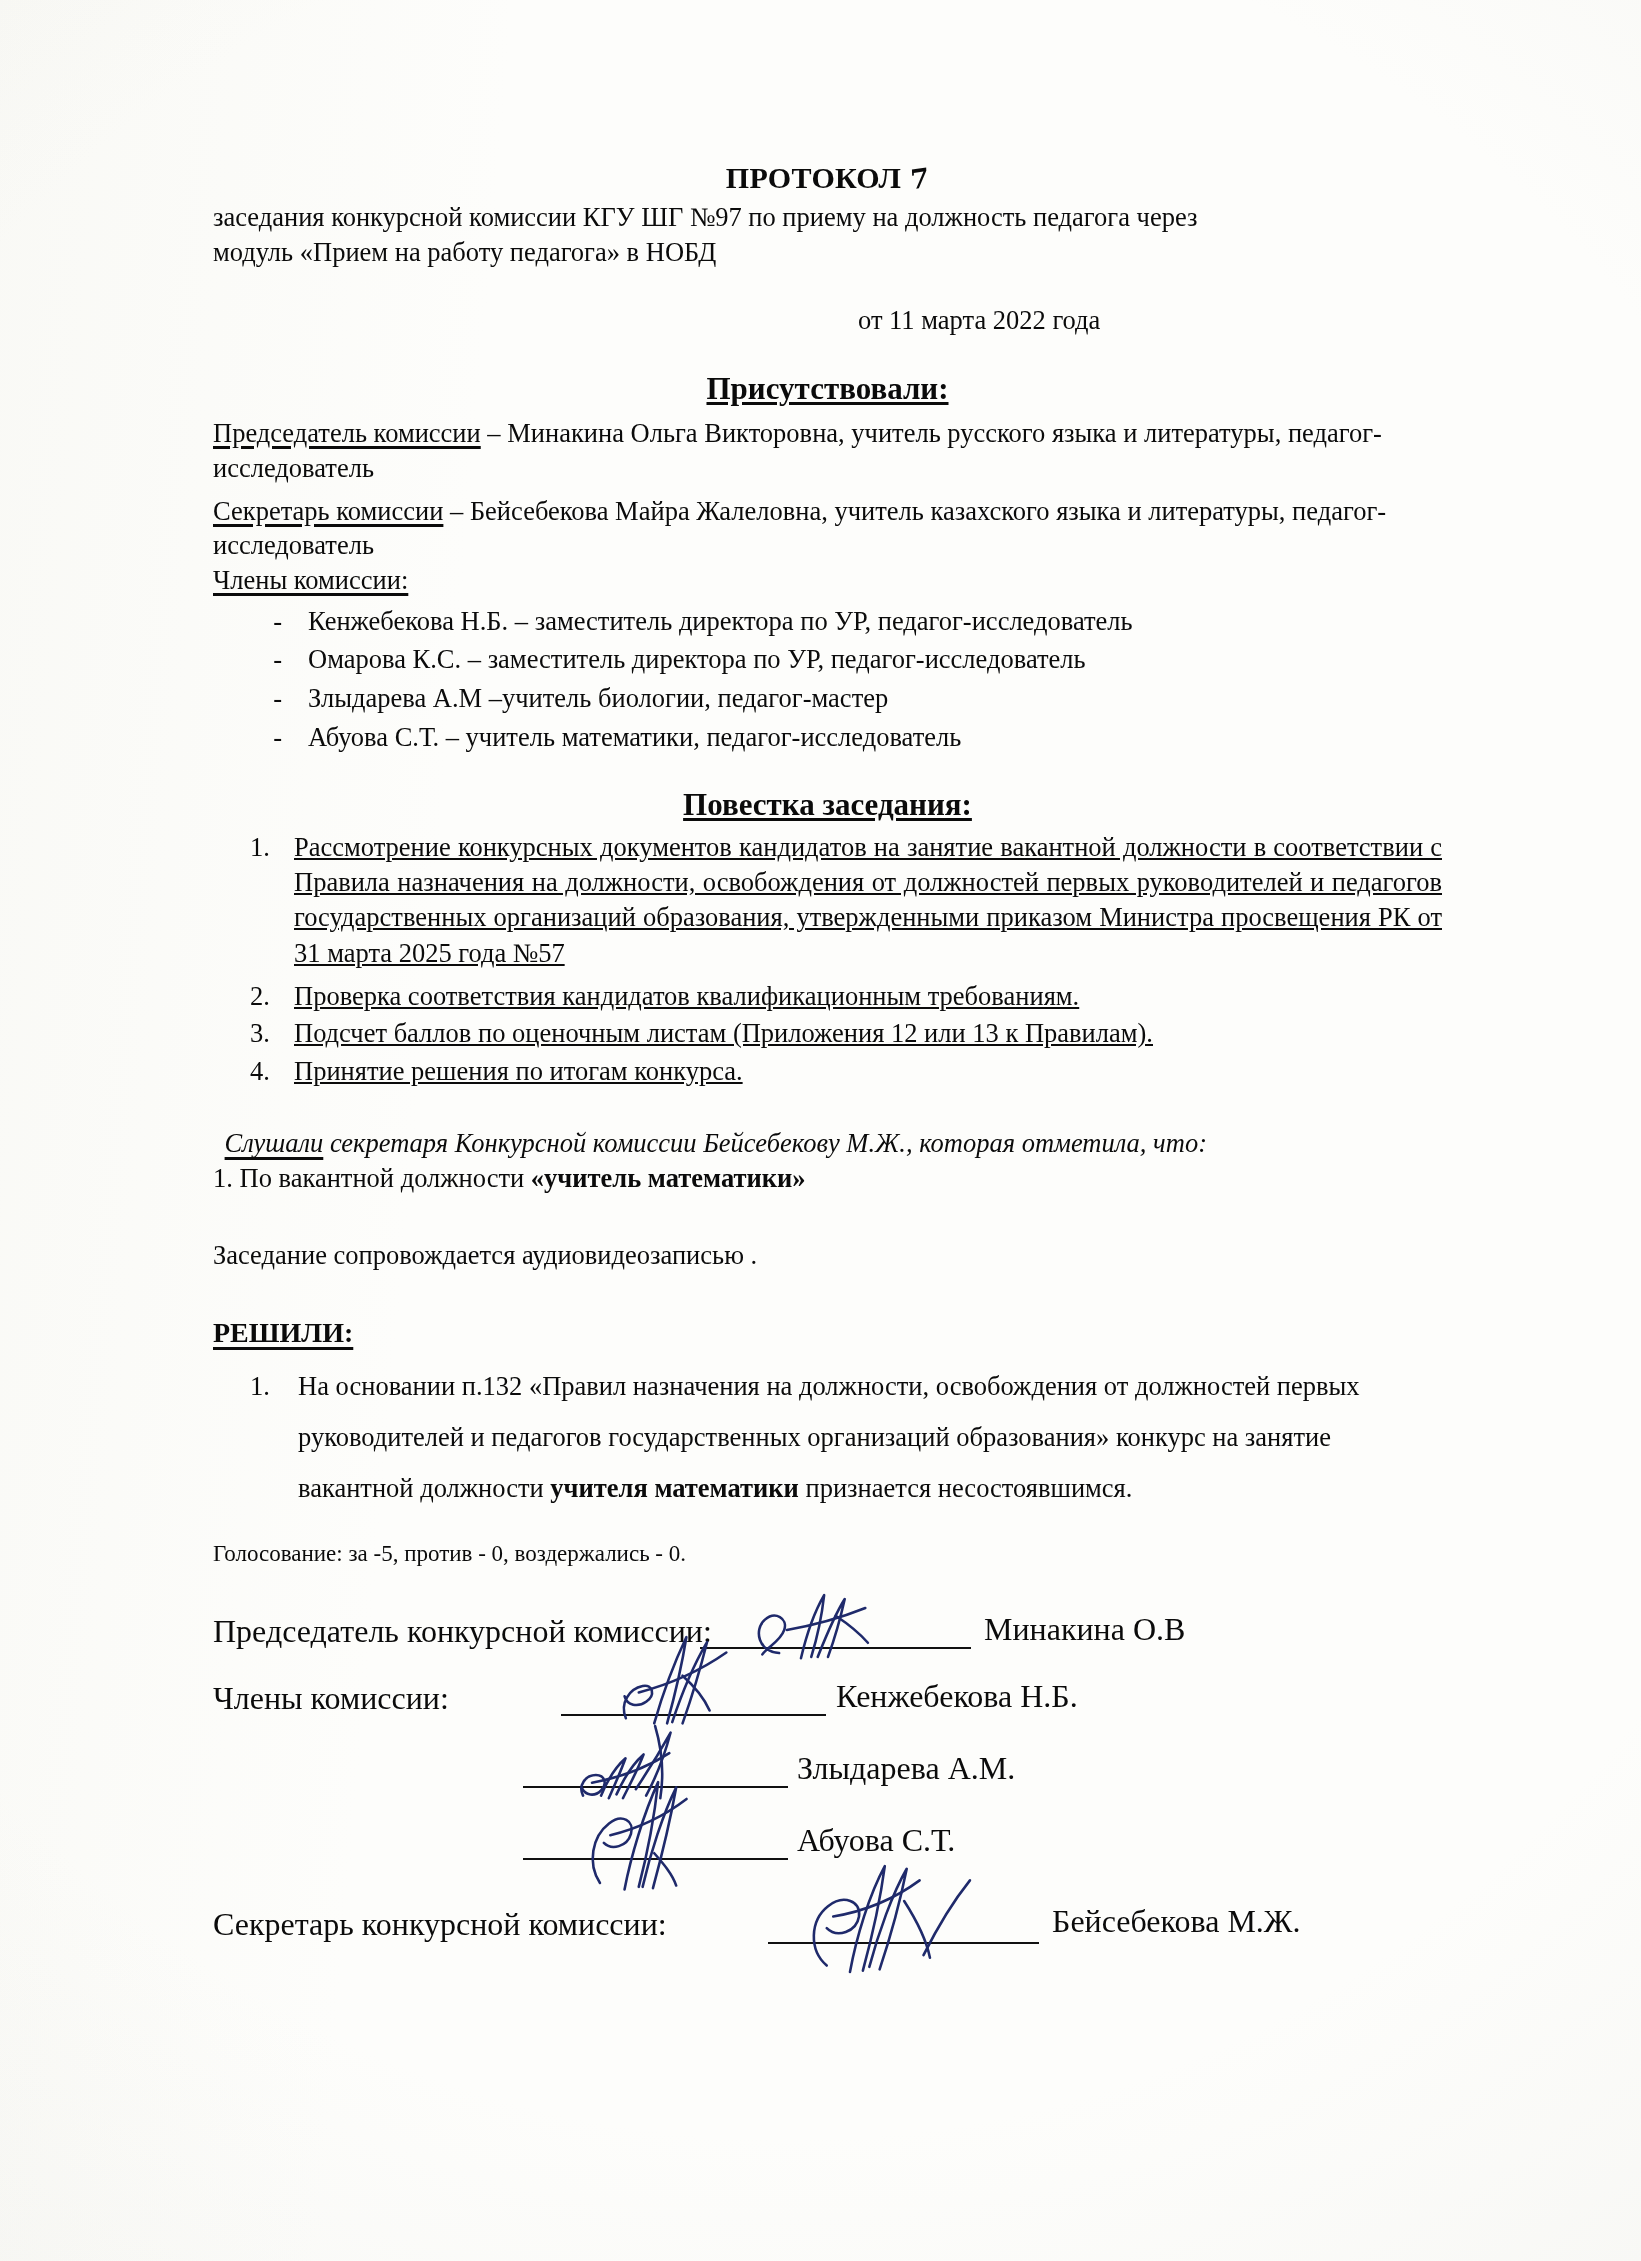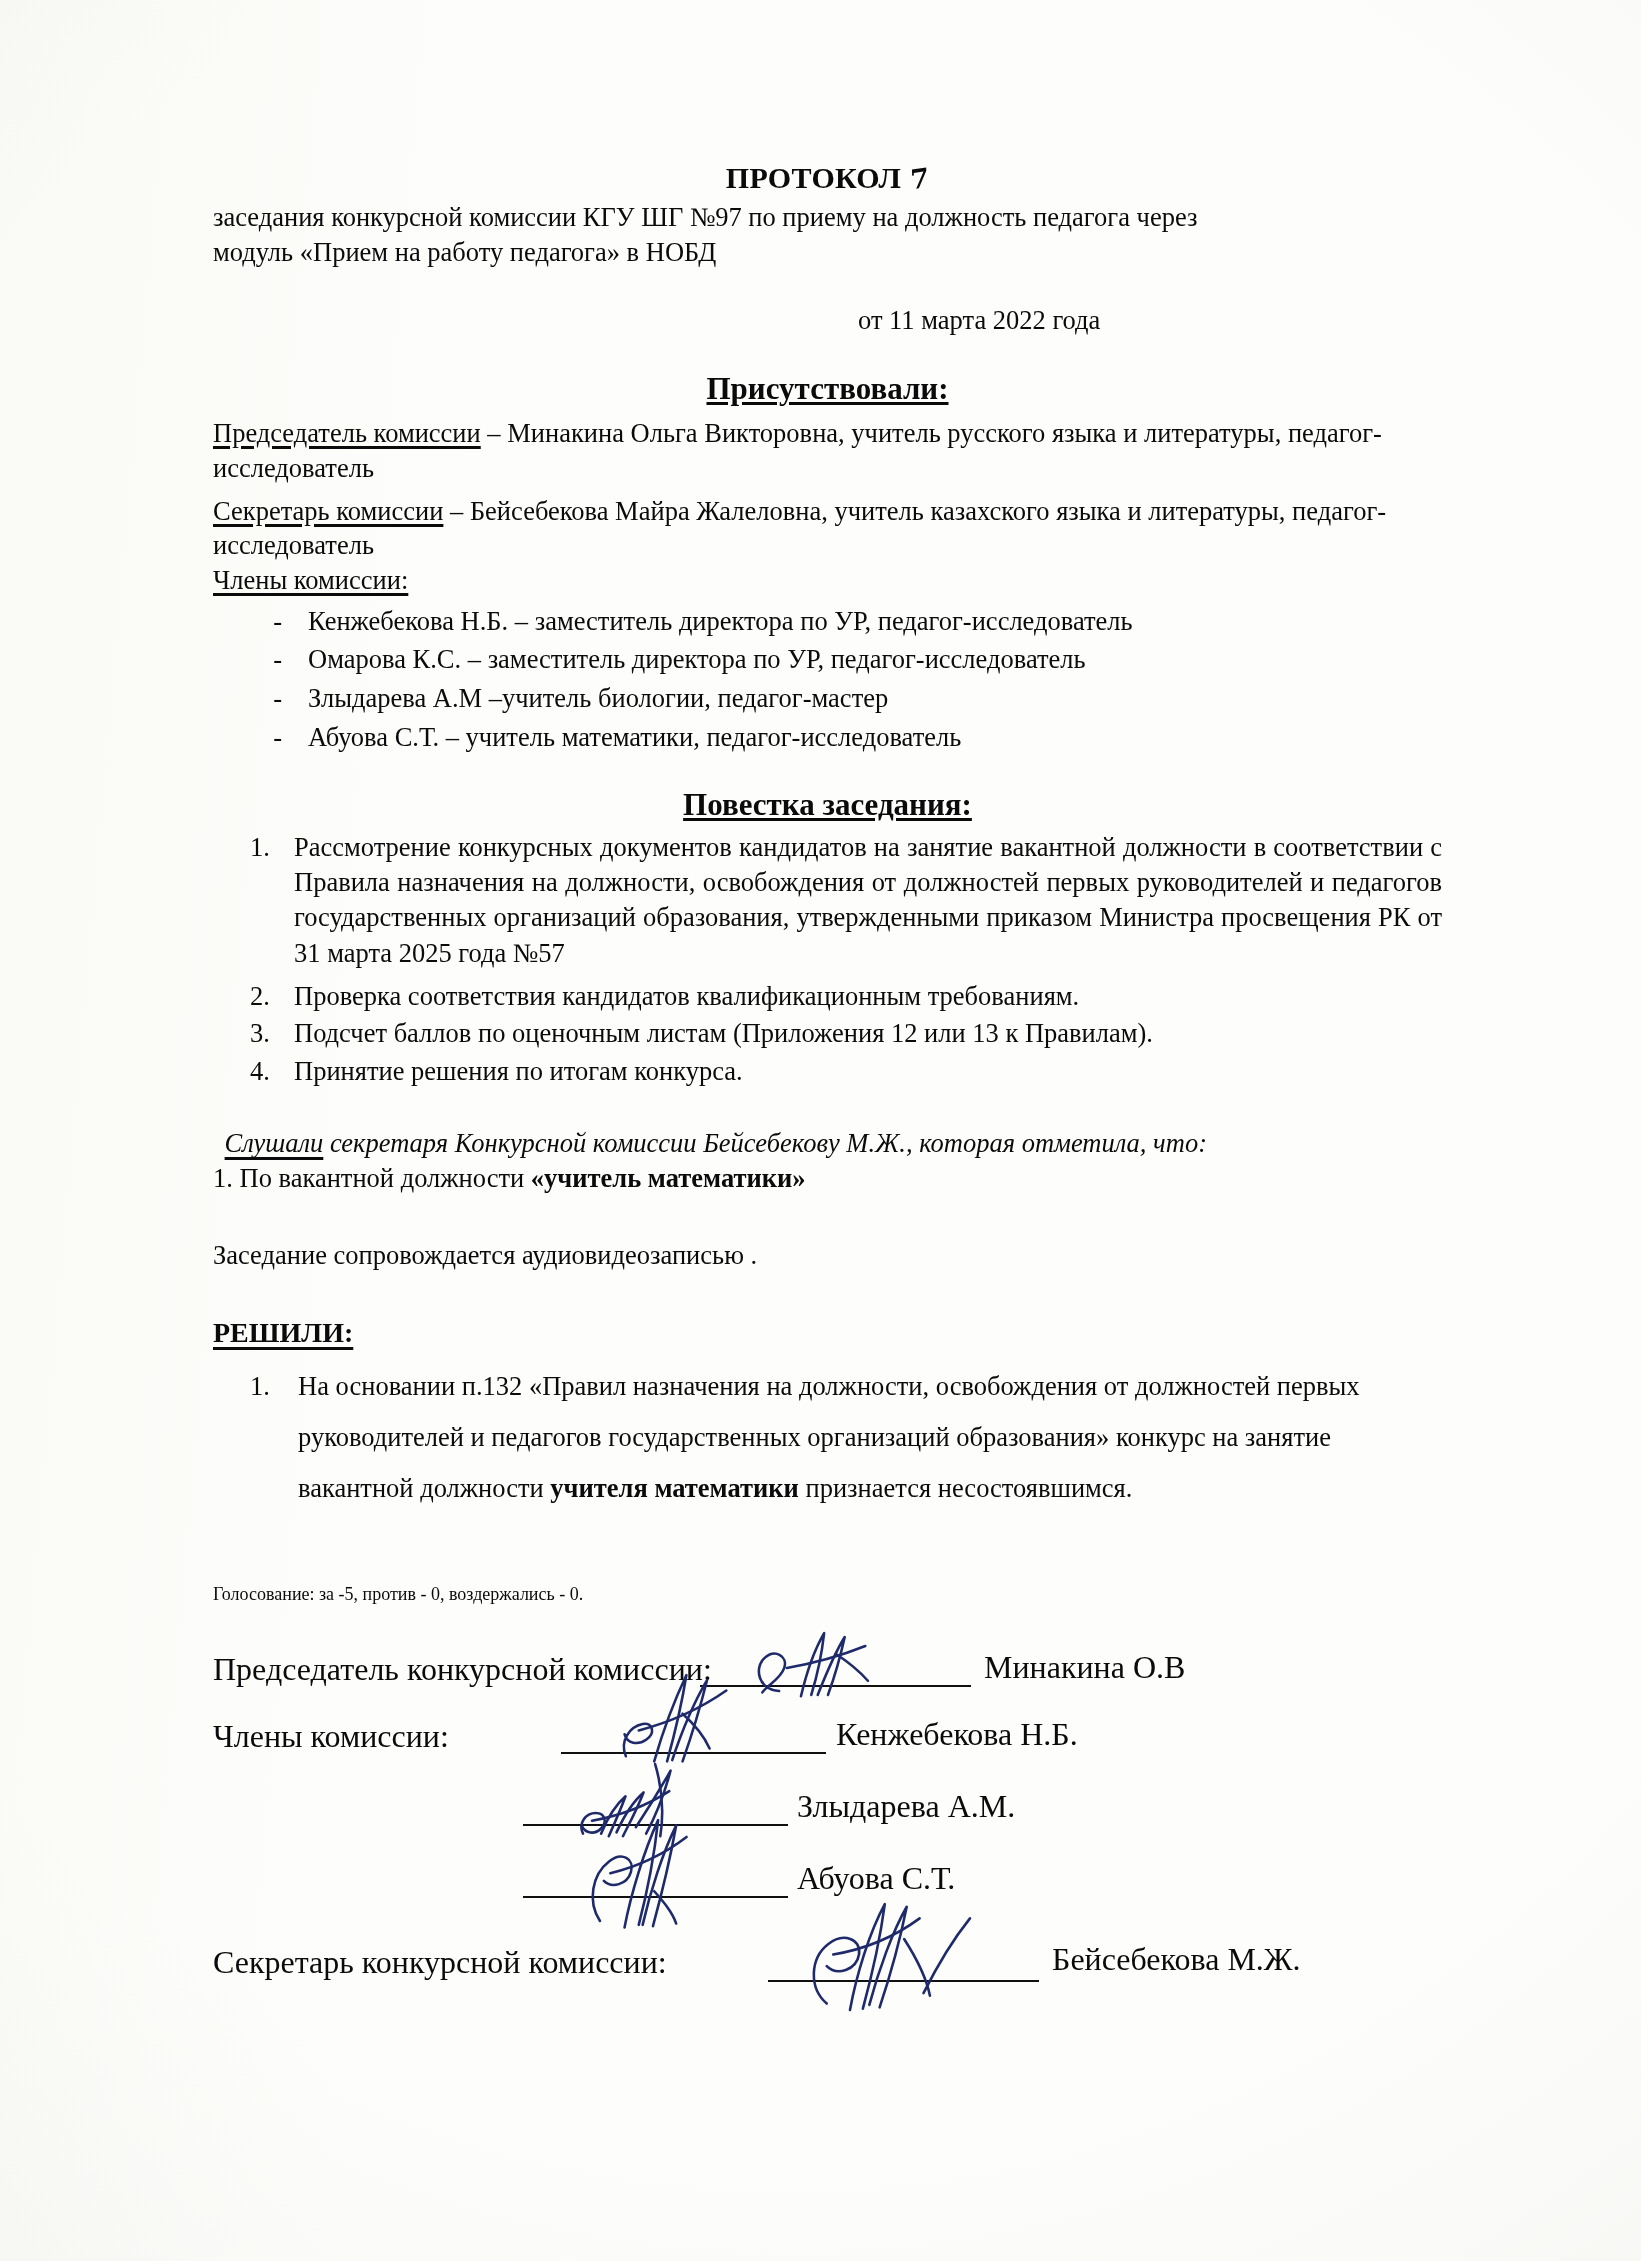--- a/index.html
+++ b/index.html
@@ -108,20 +108,21 @@
     left: 5.2px;
     top: 0;
   }
 
   
   ol.num-list {
     list-style: none;
     margin: 6.5px 0 0 0;
     padding: 0 0 0 37px;
     counter-reset: agenda;
+    text-decoration: underline;
   }
   ol.num-list > li {
     font-size: 26.5px;
     line-height: 1.33;
     position: relative;
     padding-left: 44px;
     margin-bottom: 2.6px;
     counter-increment: agenda;
     text-align: justify;
   }
@@ -174,21 +175,21 @@
     padding-left: 48px;
     counter-increment: dec;
   }
   ol.decide-list > li::before {
     content: counter(dec) ".";
     position: absolute;
     left: 0;
     top: 0;
   }
 
-  .vote-line { font-size: 18px; margin-top: 70px; }
+  .vote-line { font-size: 23px; margin-top: 27px; }
 
   
   .sig-block { margin-top: 35px; }
 
   .sig-row {
     position: relative;
     height: 62px;
     font-size: 32px;
   }
   .sig-label {

